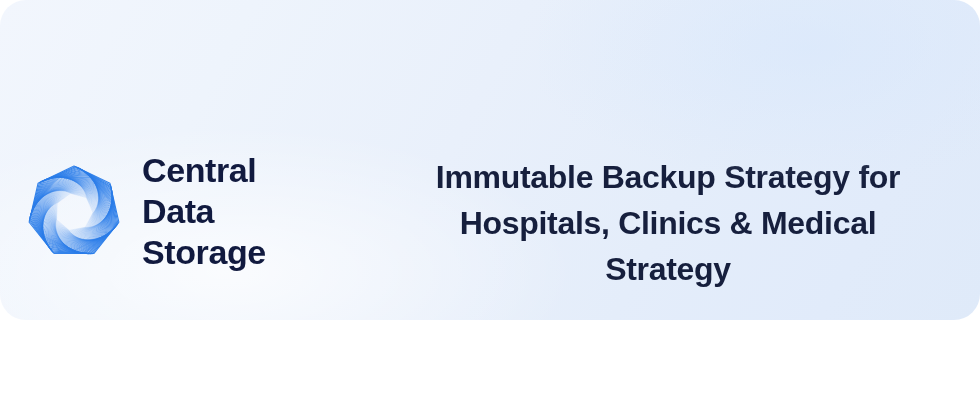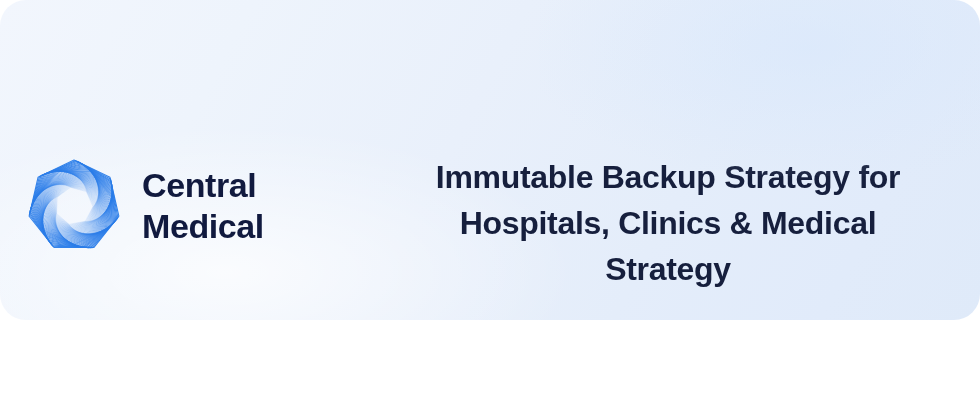--- a/index.html
+++ b/index.html
@@ -164,21 +164,22 @@
             <polygon points="72.75,54.50 66.11,71.29 48.85,76.56 33.96,66.35 32.66,48.35 45.92,36.11 63.76,38.85" fill="none" stroke="#2b7de9" stroke-opacity="0.196" stroke-width="0.68"></polygon>
             <polygon points="72.19,55.26 65.16,71.32 48.23,75.84 34.13,65.42 33.49,47.90 46.79,36.48 64.01,39.76" fill="none" stroke="#2b7de9" stroke-opacity="0.180" stroke-width="0.67"></polygon>
             <polygon points="71.60,55.98 64.23,71.31 47.65,75.11 34.35,64.52 34.33,47.51 47.62,36.89 64.21,40.67" fill="none" stroke="#2b7de9" stroke-opacity="0.165" stroke-width="0.66"></polygon>
             <polygon points="70.99,56.66 63.32,71.26 47.13,74.36 34.60,63.64 35.18,47.16 48.42,37.34 64.36,41.57" fill="none" stroke="#2b7de9" stroke-opacity="0.150" stroke-width="0.65"></polygon>
           </g>
       </svg>
     </span>
 
     <div class="brand-wordmark">
       <span>Central</span>
-      <span>Medical</span>
+      <span>Data</span>
+      <span>Storage</span>
     </div>
   </div>
 
   <h1 class="headline">
     <span>Immutable Backup Strategy for</span><br>
     <span>Hospitals, Clinics &amp; Medical</span><br>
     <span>Strategy</span>
   </h1>
 
 </div>

